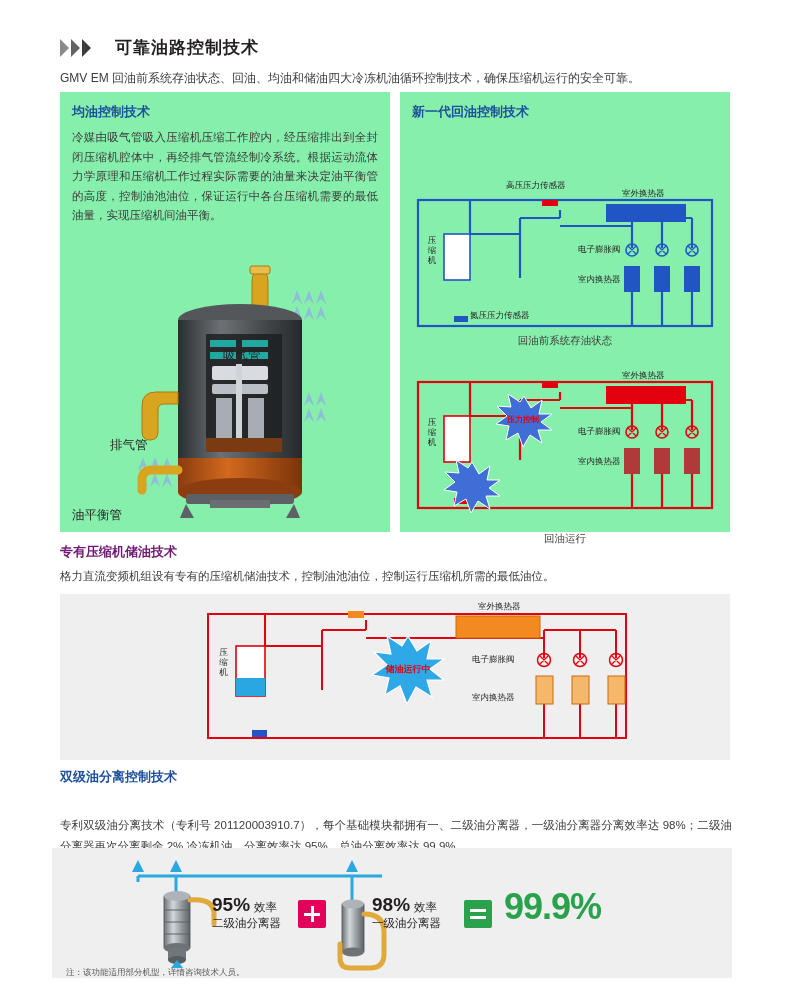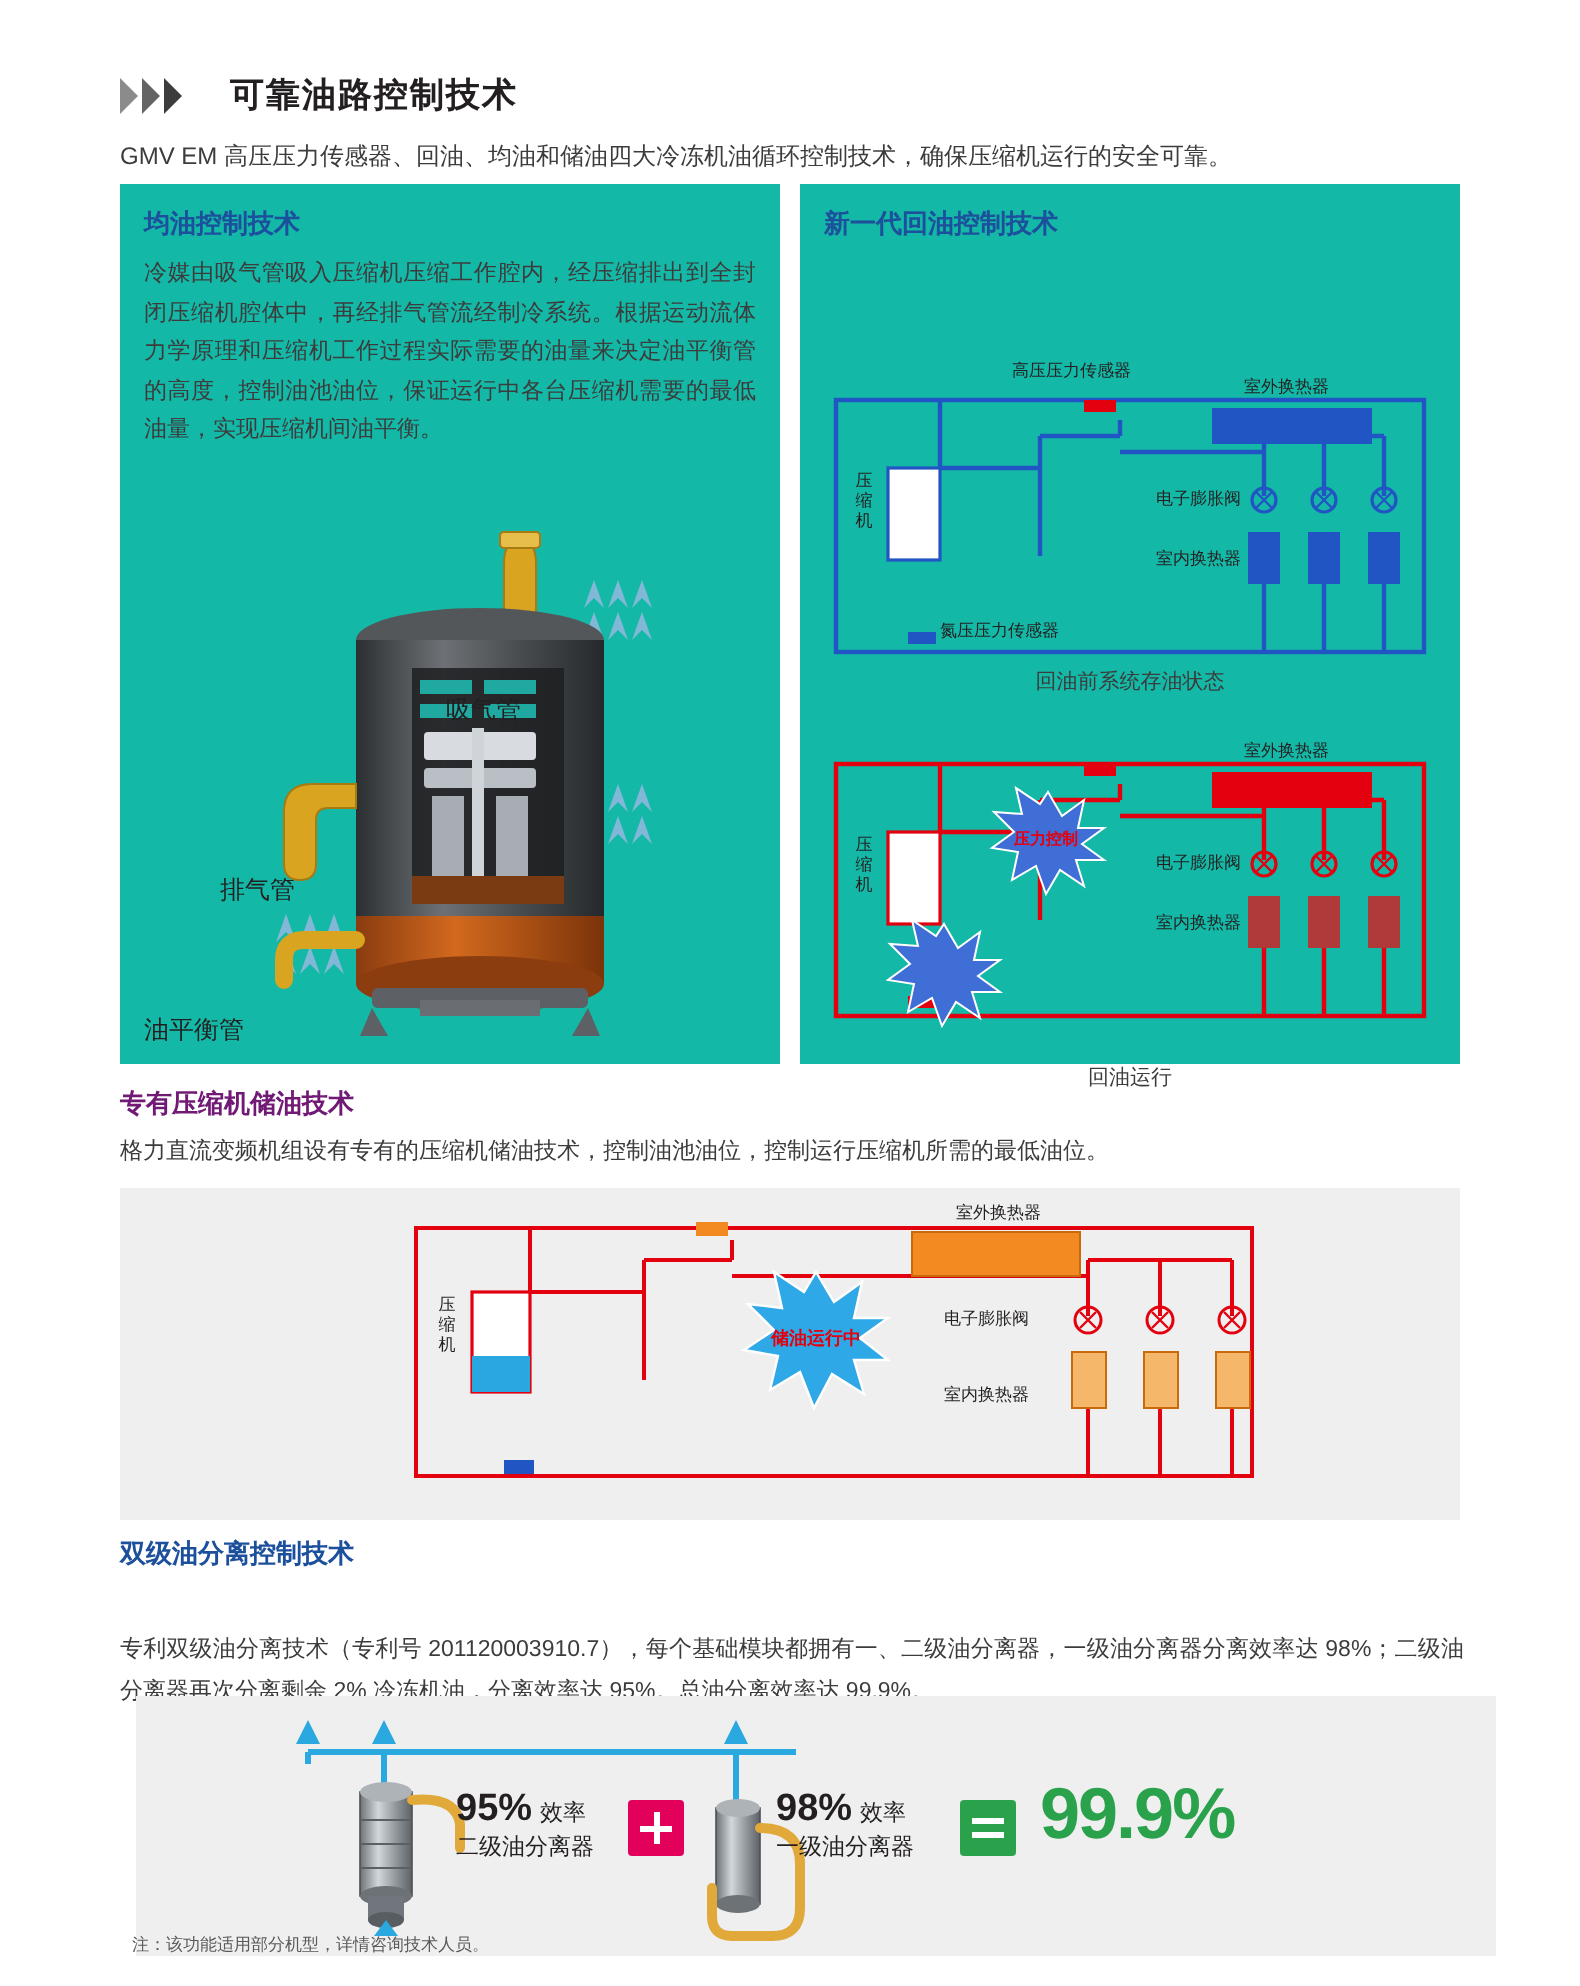--- a/index.html
+++ b/index.html
@@ -52,21 +52,21 @@
   }
   .main-sub {
     margin-top: 10px;
     font-size: 12px;
     color: #3c3c3c;
     line-height: 1.6;
   }
   
   .panel {
     position: absolute;
-    background: #14b8a6;
+    background: #86efac;
   }
   .panel-left {
     left: 60px; top: 92px;
     width: 330px; height: 440px;
   }
   .panel-right {
     left: 400px; top: 92px;
     width: 330px; height: 440px;
   }
   .panel-title {
@@ -145,21 +145,21 @@
     left: 60px; top: 791px;
     width: 672px;
     font-size: 11.5px;
     color: #3c3c3c;
     line-height: 1.8;
     text-align: justify;
     margin-top: 24px;
   }
   .sec3-panel {
     position: absolute;
-    left: 68px; top: 848px;
+    left: 52px; top: 848px;
     width: 680px; height: 130px;
     background: #efeff0;
   }
   .footnote {
     position: absolute;
     left: 66px; top: 967px;
     font-size: 8.5px;
     color: #5a5a5a;
   }
   .eff-num {
@@ -222,21 +222,21 @@
 
   <div class="header">
     <div class="header-row">
       <span class="chevrons">
         <span class="chev c3"></span>
           <span class="chev c2"></span>
           <span class="chev"></span>
       </span>
       <span class="main-title">可靠油路控制技术</span>
     </div>
-    <div class="main-sub">GMV EM 高压压力传感器、回油、均油和储油四大冷冻机油循环控制技术，确保压缩机运行的安全可靠。</div>
+    <div class="main-sub">GMV EM 回油前系统存油状态、回油、均油和储油四大冷冻机油循环控制技术，确保压缩机运行的安全可靠。</div>
   </div>
 
   <div class="panel panel-left">
     <div class="panel-title">均油控制技术</div>
     <div class="panel-text">冷媒由吸气管吸入压缩机压缩工作腔内，经压缩排出到全封闭压缩机腔体中，再经排气管流经制冷系统。根据运动流体力学原理和压缩机工作过程实际需要的油量来决定油平衡管的高度，控制油池油位，保证运行中各台压缩机需要的最低油量，实现压缩机间油平衡。</div>
 
     <div class="comp-wrap">
       <svg width="330" height="290" viewBox="0 0 330 290">
 
         <g fill="#8fb8dd" opacity="0.9">

